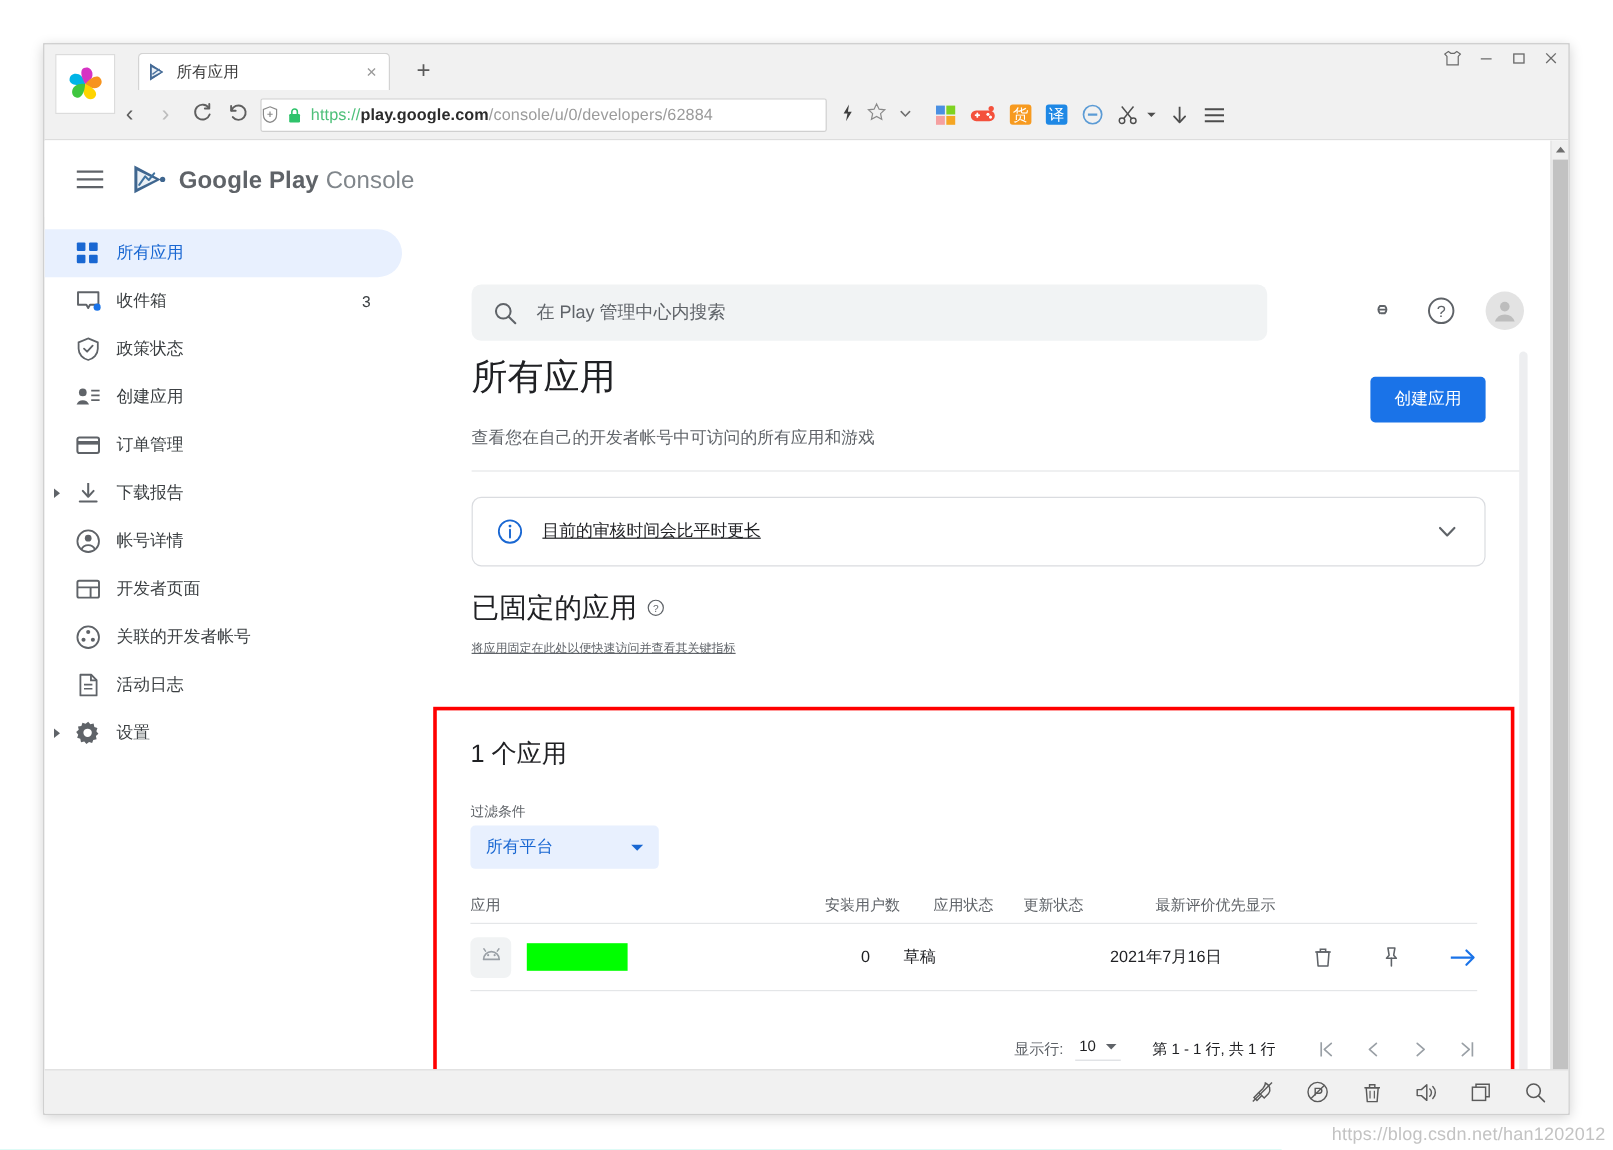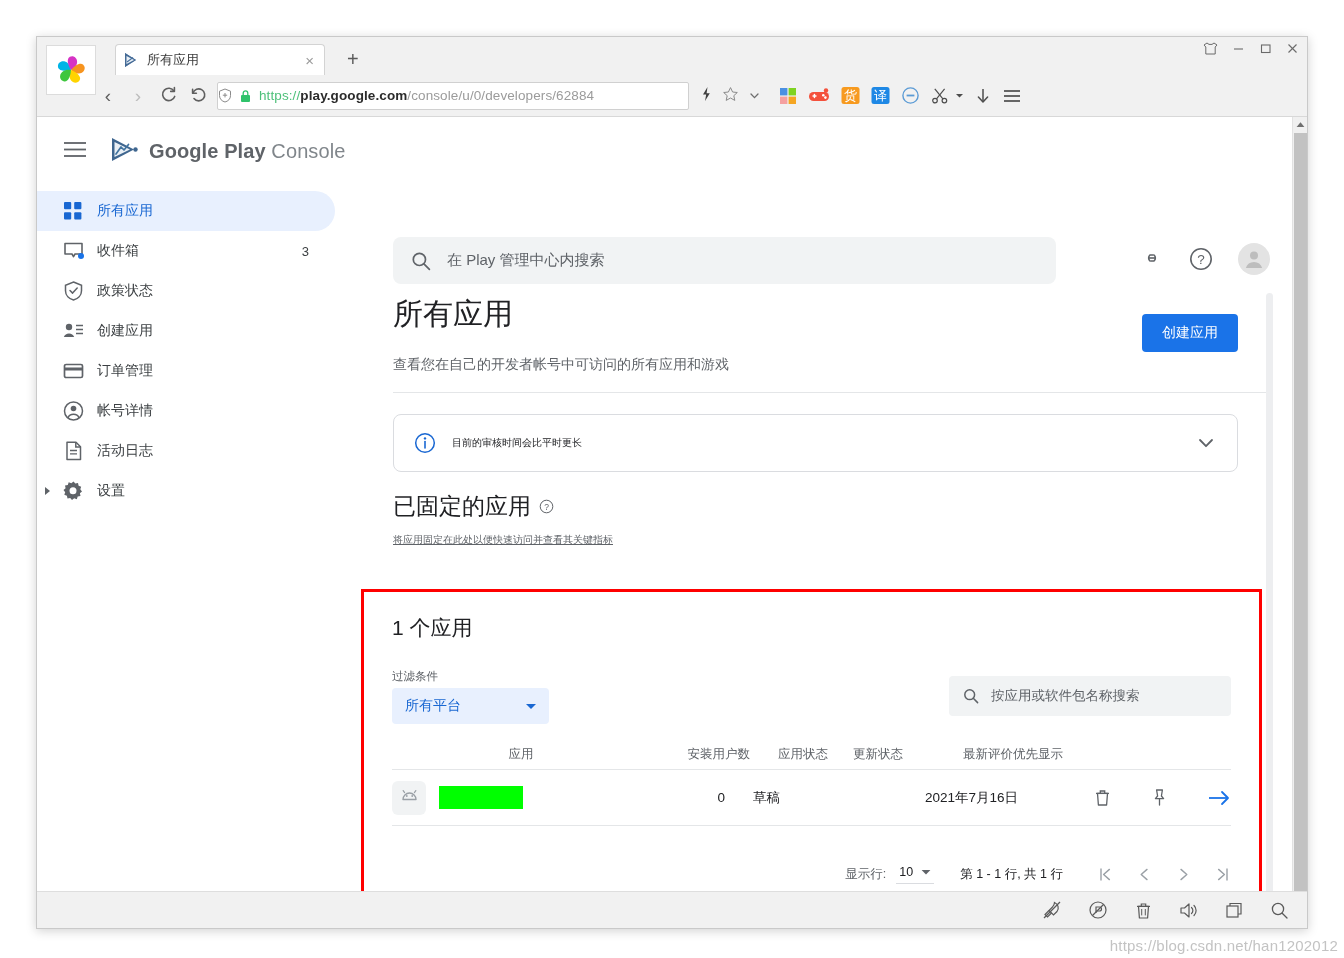--- a/index.html
+++ b/index.html
@@ -157,21 +157,21 @@
     padding: 10px 20px; border-radius: 4px; border: none;
     font-family: inherit;
   }
   .divider { position: absolute; left: 56px; right: 22px; top: 211px; height: 1px; background: #e4e6e8; }
 
   .notice {
     position: absolute; left: 56px; top: 233px; right: 54px;
     height: 58px; background: #fff; border: 1px solid #dadce0; border-radius: 8px;
     display: flex; align-items: center; padding: 0 20px; gap: 16px;
   }
-  .notice .txt { flex: 1; font-size: 10px; color: #202124; }
+  .notice .txt { flex: 1; font-size: 14px; color: #202124; text-decoration: underline; }
 
   .sec-title {
     position: absolute; left: 56px; top: 310px;
     font-size: 23px; color: #202124; display: flex; align-items: center; gap: 8px;
   }
   .sec-sub { position: absolute; left: 56px; top: 352px; font-size: 10px; color: #5f6368; text-decoration: underline; }
 
   
   .redbox {
     position: absolute; left: 24px; top: 408px; right: 30px;
@@ -197,21 +197,21 @@
     display: flex; align-items: center; padding: 0 14px; gap: 12px;
   }
   .app-search .ph { font-size: 13.5px; color: #5f6368; }
 
   .tbl { position: absolute; left: 28px; right: 28px; top: 148px; }
   .tbl-head {
     display: flex; align-items: flex-end; height: 30px;
     border-bottom: 1px solid #e4e6e8; padding-bottom: 6px;
   }
   .tbl-head div { font-size: 12.5px; color: #5f6368; }
-  .c-app { width: 258px; text-align: center; }
+  .c-app { width: 258px; }
   .c-installs { width: 100px; text-align: right; }
   .c-status { width: 103px; padding-left: 28px; }
   .c-upd { width: 110px; }
   .c-rev { width: 172px; }
   .c-act { flex: 1; }
 
   .tbl-row {
     display: flex; align-items: center; height: 56px;
     border-bottom: 1px solid #e4e6e8;
   }
@@ -556,33 +556,65 @@
           <div class="nav-item">
             <span class="nav-ico">
               <svg width="21" height="21" viewBox="0 0 21 21">
                     <rect x="1.5" y="4" width="18" height="13" rx="1.6" fill="none" stroke="#5f6368" stroke-width="1.7"></rect>
                     <rect x="1.5" y="7" width="18" height="3" fill="#5f6368"></rect>
                   </svg>
             </span>
             <span class="nav-label">订单管理</span>
           </div>
 
+          <div class="nav-item">
+            <span class="nav-caret"></span>
+            <span class="nav-ico">
+              <svg width="21" height="21" viewBox="0 0 21 21">
+                    <line x1="10.5" y1="2" x2="10.5" y2="12.5" stroke="#5f6368" stroke-width="1.7"></line>
+                    <path d="M6 8.6 L10.5 13.4 L15 8.6" fill="none" stroke="#5f6368" stroke-width="1.7" stroke-linecap="round" stroke-linejoin="round"></path>
+                    <line x1="3.5" y1="17.5" x2="17.5" y2="17.5" stroke="#5f6368" stroke-width="1.7" stroke-linecap="round"></line>
+                  </svg>
+            </span>
+            <span class="nav-label">下载报告</span>
+          </div>
 
           <div class="nav-item">
             <span class="nav-ico">
               <svg width="21" height="21" viewBox="0 0 21 21">
                     <circle cx="10.5" cy="10.5" r="9" fill="none" stroke="#5f6368" stroke-width="1.5"></circle>
                     <circle cx="10.5" cy="8" r="2.8" fill="#5f6368"></circle>
                     <path d="M4.8 17.6 A6.2 6.2 0 0 1 16.2 17.6" fill="none" stroke="#5f6368" stroke-width="1.5"></path>
                   </svg>
             </span>
             <span class="nav-label">帐号详情</span>
           </div>
 
-
+          <div class="nav-item">
+            <span class="nav-ico">
+              <svg width="21" height="21" viewBox="0 0 21 21">
+                    <rect x="1.5" y="3.5" width="18" height="14" rx="1.4" fill="none" stroke="#5f6368" stroke-width="1.6"></rect>
+                    <line x1="1.5" y1="9" x2="19.5" y2="9" stroke="#5f6368" stroke-width="1.6"></line>
+                    <line x1="12.5" y1="9" x2="12.5" y2="17.5" stroke="#5f6368" stroke-width="1.6"></line>
+                  </svg>
+            </span>
+            <span class="nav-label">开发者页面</span>
+          </div>
+
+          <div class="nav-item">
+            <span class="nav-ico">
+              <svg width="21" height="21" viewBox="0 0 21 21">
+                    <circle cx="10.5" cy="10.5" r="9" fill="none" stroke="#5f6368" stroke-width="1.5"></circle>
+                    <circle cx="10.5" cy="6.2" r="1.7" fill="#5f6368"></circle>
+                    <circle cx="6.6" cy="12.6" r="1.7" fill="#5f6368"></circle>
+                    <circle cx="14.4" cy="12.6" r="1.7" fill="#5f6368"></circle>
+                  </svg>
+            </span>
+            <span class="nav-label">关联的开发者帐号</span>
+          </div>
 
           <div class="nav-item">
             <span class="nav-ico">
               <svg width="21" height="21" viewBox="0 0 21 21">
                     <path d="M4 1.8 L13 1.8 L17.5 6.2 L17.5 19 L4 19 Z" fill="none" stroke="#5f6368" stroke-width="1.5" stroke-linejoin="round"></path>
                     <path d="M12.8 1.8 L12.8 6.4 L17.5 6.4" fill="none" stroke="#5f6368" stroke-width="1.5"></path>
                     <line x1="7" y1="10" x2="14" y2="10" stroke="#5f6368" stroke-width="1.3"></line>
                     <line x1="7" y1="13.4" x2="14" y2="13.4" stroke="#5f6368" stroke-width="1.3"></line>
                   </svg>
             </span>
@@ -639,29 +671,20 @@
             <div class="card-inner">
 
               <div class="card-title">1 个应用</div>
 
               <div class="filter-label">过滤条件</div>
               <div class="filter-chip">
                 <span class="lab">所有平台</span>
                 <span class="car"></span>
               </div>
 
-              <div class="app-search">
-                <span>
-                  <svg width="16" height="16" viewBox="0 0 16 16">
-                        <circle cx="6.7" cy="6.7" r="4.9" fill="none" stroke="#5f6368" stroke-width="1.5"></circle>
-                        <line x1="10.3" y1="10.3" x2="14.6" y2="14.6" stroke="#5f6368" stroke-width="1.5" stroke-linecap="round"></line>
-                      </svg>
-                </span>
-                <span class="ph">按应用或软件包名称搜索</span>
-              </div>
 
               <div class="tbl">
                 <div class="tbl-head">
                   <div class="c-app">应用</div>
                   <div class="c-installs">安装用户数</div>
                   <div class="c-status">应用状态</div>
                   <div class="c-upd">更新状态</div>
                   <div class="c-rev">最新评价优先显示</div>
                   <div class="c-act"></div>
                 </div>

